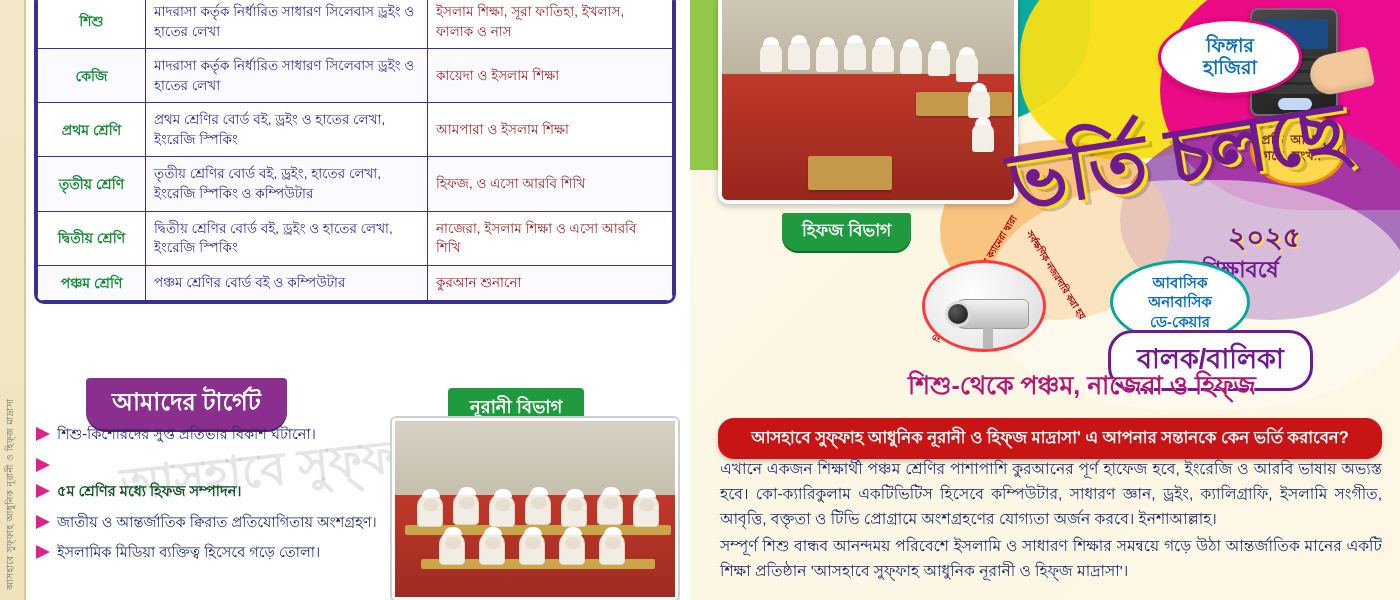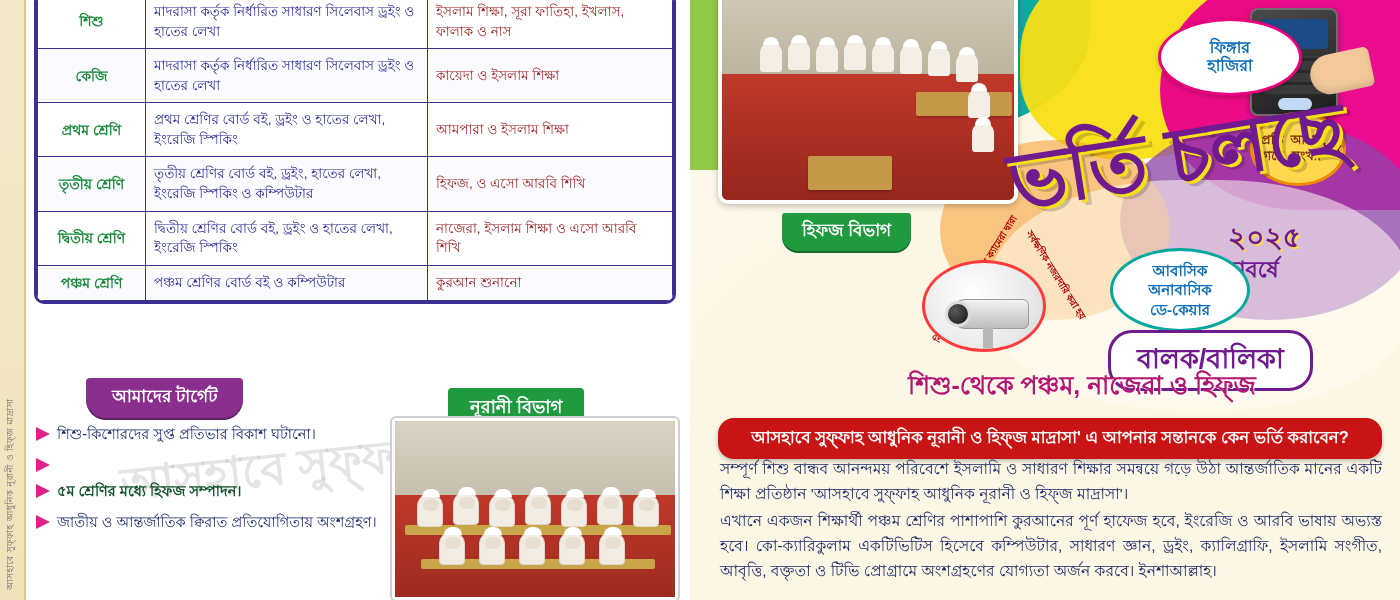--- a/index.html
+++ b/index.html
@@ -60,21 +60,21 @@
   table.syllabus td.c2 { color: #9b2222; }
   table.syllabus tr:nth-child(odd) td { background: #ffffff; }
   table.syllabus tr:nth-child(even) td { background: #fbfbff; }
   table.syllabus tr:first-child td { border-top: none; }
 
   
   .target-head {
     position: absolute; left: 86px; top: 378px;
     background: #8b2f8f; color: #fff;
     padding: 5px 26px 7px; border-radius: 4px 4px 20px 20px;
-    font-size: 17px; font-weight: bold;
+    font-size: 24px; font-weight: bold;
     box-shadow: 0 2px 0 #5f1f63;
   }
   .nurani-head {
     position: absolute; left: 448px; top: 388px;
     background: #1f9a3f; color: #fff;
     padding: 5px 22px 7px; border-radius: 4px 4px 18px 18px;
     font-size: 18px; font-weight: bold;
     box-shadow: 0 2px 0 #14702c;
   }
   .target-list {
@@ -163,21 +163,21 @@
   }
 
   .finger-badge {
     position: absolute; left: 468px; top: 18px;
     width: 144px; height: 78px;
     background: #ffffff; border: 3px solid #e8007d;
     border-radius: 50%;
     display: flex; align-items: center; justify-content: center;
     box-shadow: 0 2px 5px rgba(0,0,0,.2);
   }
-  .finger-badge span { color: #0d6fb8; font-weight: bold; font-size: 16px; text-align:center; line-height:1.15; }
+  .finger-badge span { color: #0d6fb8; font-weight: bold; font-size: 19px; text-align:center; line-height:1.15; }
 
   .seat-badge {
     position: absolute; left: 560px; top: 112px;
     width: 96px; height: 74px;
     background: #ffd84d; border: 3px solid #f08a00; border-radius: 50%;
     display:flex; align-items:center; justify-content:center;
     color:#7a2b00; font-weight:bold; font-size:12.5px; line-height:1.25; text-align:right;
   }
   .seat-badge .num { font-size: 17px; color:#b00000; }
 
@@ -192,21 +192,21 @@
     position: absolute; left: 538px; top: 216px;
     font-size: 28px; font-weight: bold; color: #6f1b8f;
     text-shadow: 2px 2px 0 #ffd84d;
   }
   .year-sub {
     position: absolute; left: 512px; top: 252px;
     font-size: 22px; font-weight: bold; color: #6f1b8f;
   }
 
   .abashik {
-    position: absolute; left: 420px; top: 248px;
+    position: absolute; left: 420px; top: 260px;
     width: 140px; height: 84px;
     background: #ffffff; border: 3px solid #00a79d; border-radius: 50%;
     display:flex; flex-direction:column; align-items:center; justify-content:center;
     color:#0d6fb8; font-weight:bold; font-size:15px; line-height:1.3; text-align:center;
   }
 
   .camera-wrap {
     position: absolute; left: 218px; top: 250px; width: 150px; height: 112px;
   }
   .cam-circle {
@@ -314,20 +314,24 @@
       <div class="t-item">
         <span class="arrow"></span>
       </div>
       <div class="t-item red">
         <span class="arrow"></span>
         <span class="txt">৫ম শ্রেণির মধ্যে হিফজ সম্পাদন।</span>
       </div>
       <div class="t-item">
         <span class="arrow"></span>
         <span class="txt">জাতীয় ও আন্তর্জাতিক ক্বিরাত প্রতিযোগিতায় অংশগ্রহণ।</span>
+      </div>
+      <div class="t-item">
+        <span class="arrow"></span>
+        <span class="txt">ইসলামিক মিডিয়া ব্যক্তিত্ব হিসেবে গড়ে তোলা।</span>
       </div>
     </div>
 
     <div class="nurani-photo">
       <div class="np-wall"></div>
       <div class="np-floor"></div>
       <div class="np-bench" style="left:10px;top:104px;width:266px;height:10px;"></div>
       <div class="np-bench" style="left:26px;top:138px;width:234px;height:10px;"></div>
       <div class="np-kid cap" style="left:22px;top:72px;"></div>
       <div class="np-kid cap" style="left:58px;top:70px;"></div>
@@ -410,18 +414,18 @@
         <div class="cam-mount"></div>
       </div>
     </div>
 
     <div class="balok">বালক/বালিকা</div>
     <div class="shishu-line">শিশু-থেকে পঞ্চম, নাজেরা ও হিফ্‌জ</div>
 
     <div class="red-bar">আসহাবে সুফ্‌ফাহ আধুনিক নূরানী ও হিফ্‌জ মাদ্রাসা' এ আপনার সন্তানকে কেন ভর্তি করাবেন?</div>
 
     <div class="body-text">
+      <p>এখানে একজন শিক্ষার্থী পঞ্চম শ্রেণির পাশাপাশি কুরআনের পূর্ণ হাফেজ হবে, ইংরেজি ও আরবি ভাষায় অভ্যস্ত হবে। কো-ক্যারিকুলাম একটিভিটিস হিসেবে কম্পিউটার, সাধারণ জ্ঞান, ড্রইং, ক্যালিগ্রাফি, ইসলামি সংগীত, আবৃত্তি, বক্তৃতা ও টিভি প্রোগ্রামে অংশগ্রহণের যোগ্যতা অর্জন করবে। ইনশাআল্লাহ।</p>
       <p>সম্পূর্ণ শিশু বান্ধব আনন্দময় পরিবেশে ইসলামি ও সাধারণ শিক্ষার সমন্বয়ে গড়ে উঠা আন্তর্জাতিক মানের একটি শিক্ষা প্রতিষ্ঠান 'আসহাবে সুফ্‌ফাহ আধুনিক নূরানী ও হিফ্‌জ মাদ্রাসা'।</p>
-      <p>এখানে একজন শিক্ষার্থী পঞ্চম শ্রেণির পাশাপাশি কুরআনের পূর্ণ হাফেজ হবে, ইংরেজি ও আরবি ভাষায় অভ্যস্ত হবে। কো-ক্যারিকুলাম একটিভিটিস হিসেবে কম্পিউটার, সাধারণ জ্ঞান, ড্রইং, ক্যালিগ্রাফি, ইসলামি সংগীত, আবৃত্তি, বক্তৃতা ও টিভি প্রোগ্রামে অংশগ্রহণের যোগ্যতা অর্জন করবে। ইনশাআল্লাহ।</p>
     </div>
   </div>
 
 </div>
 
 </body></html>

